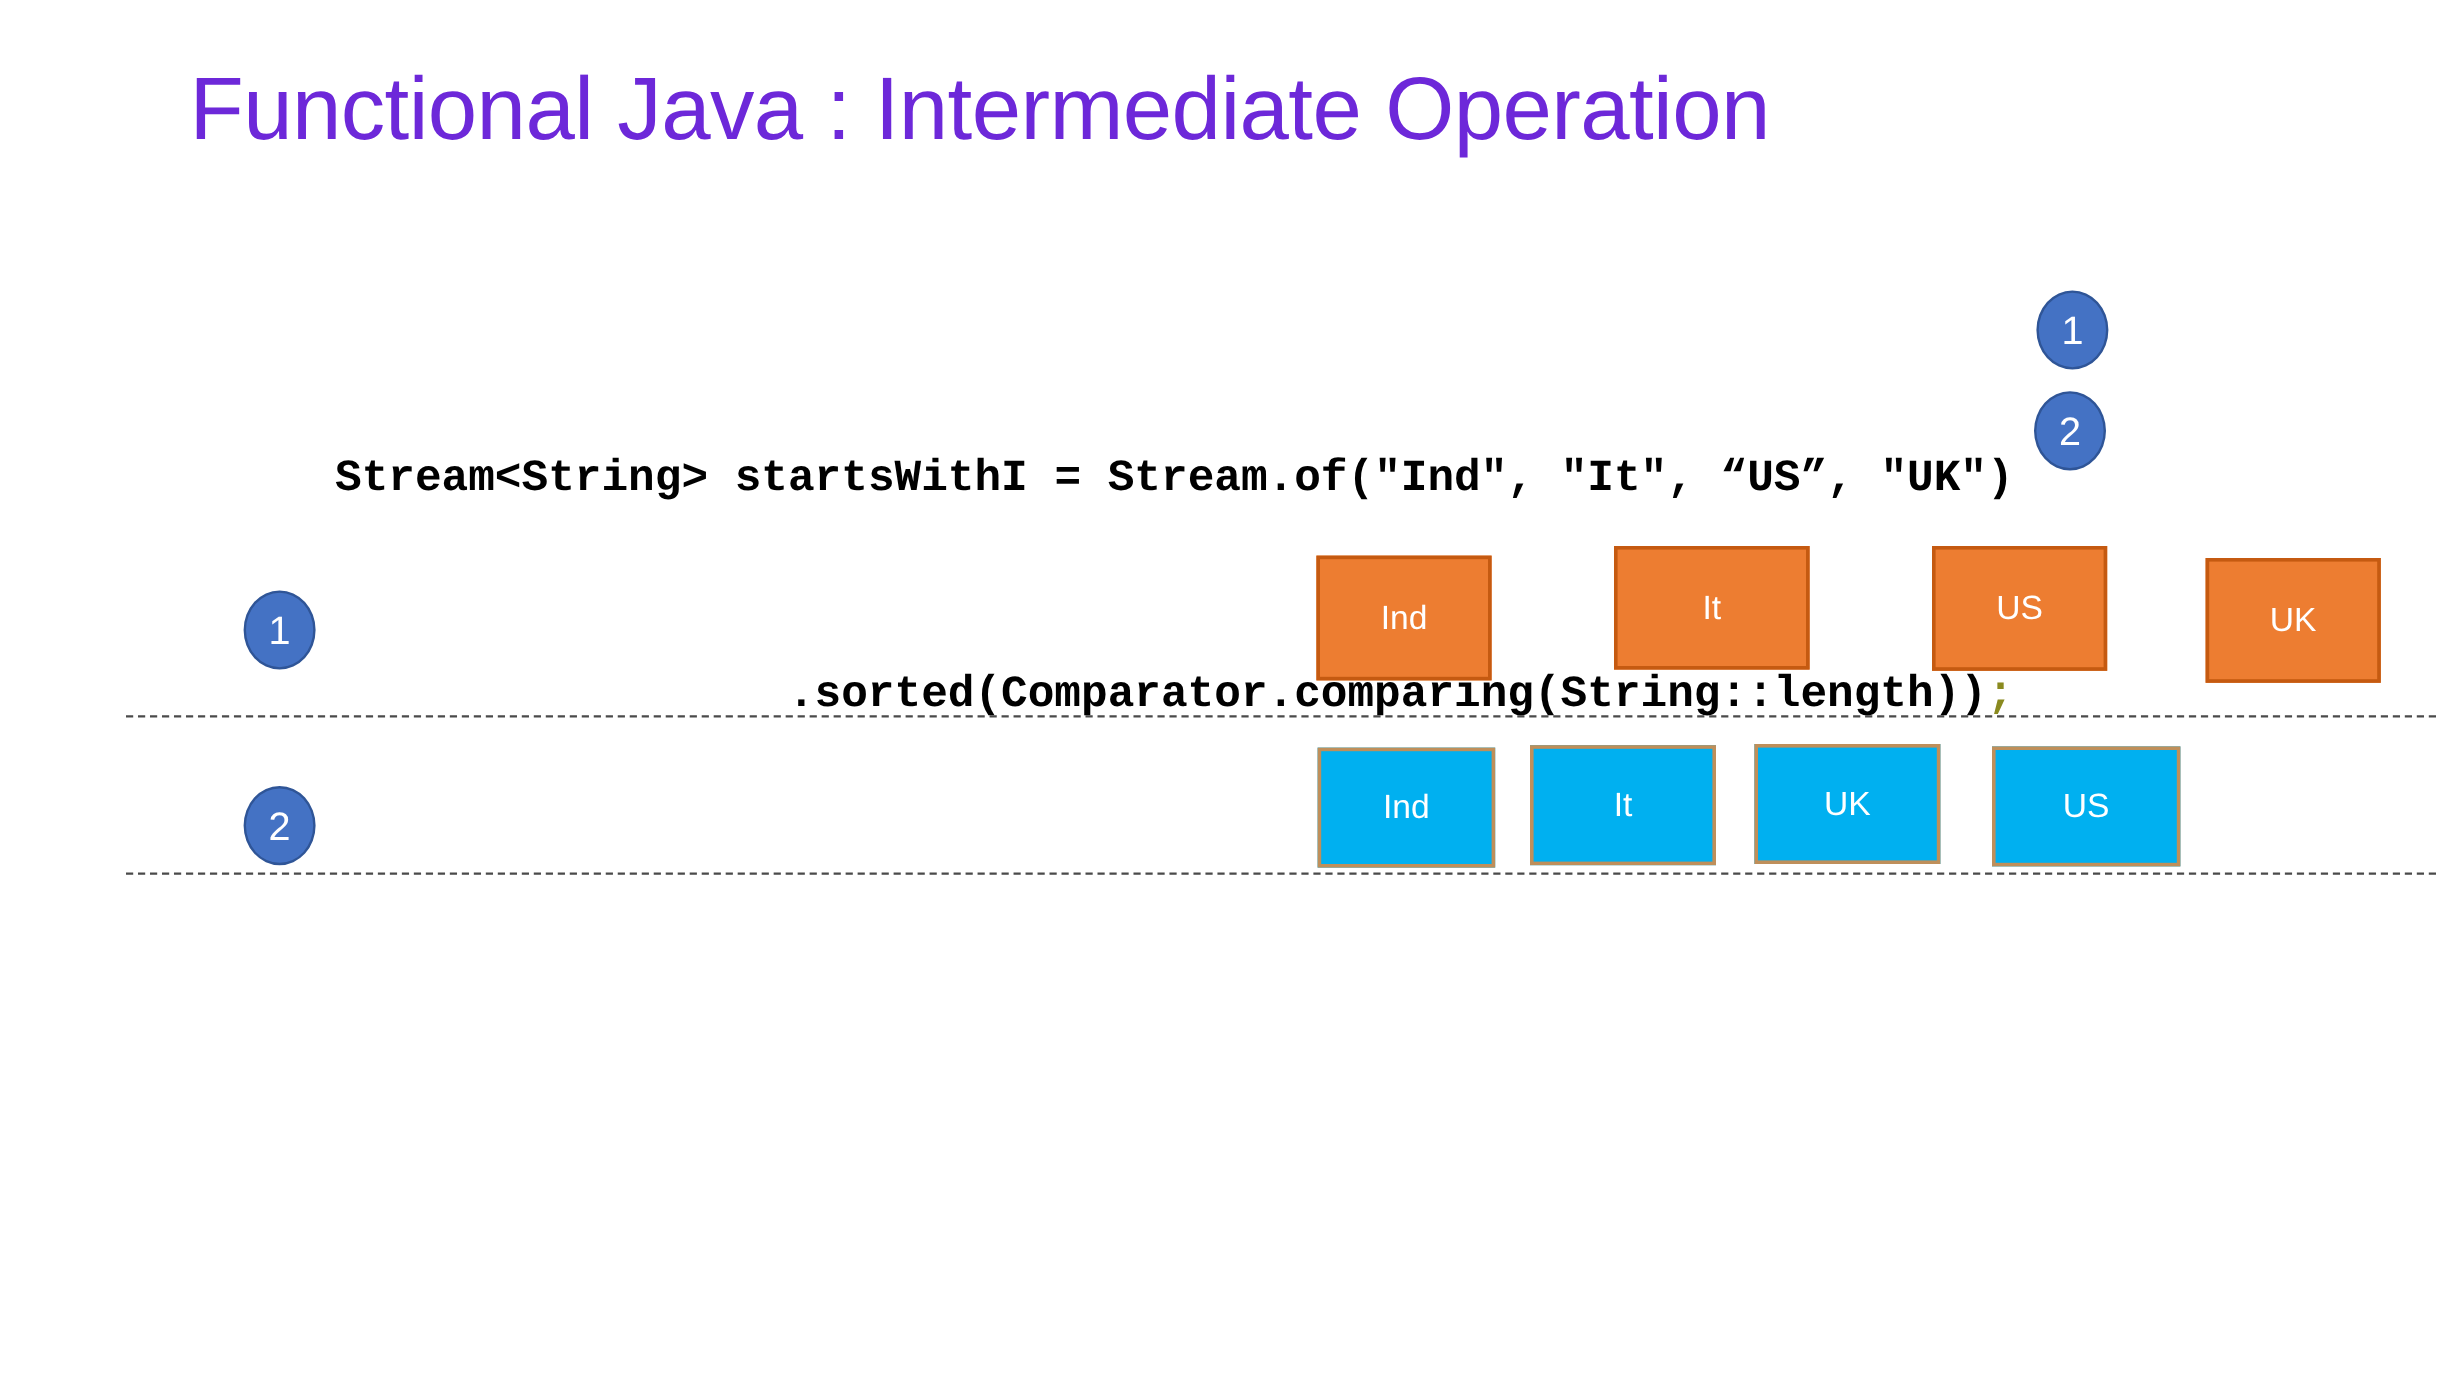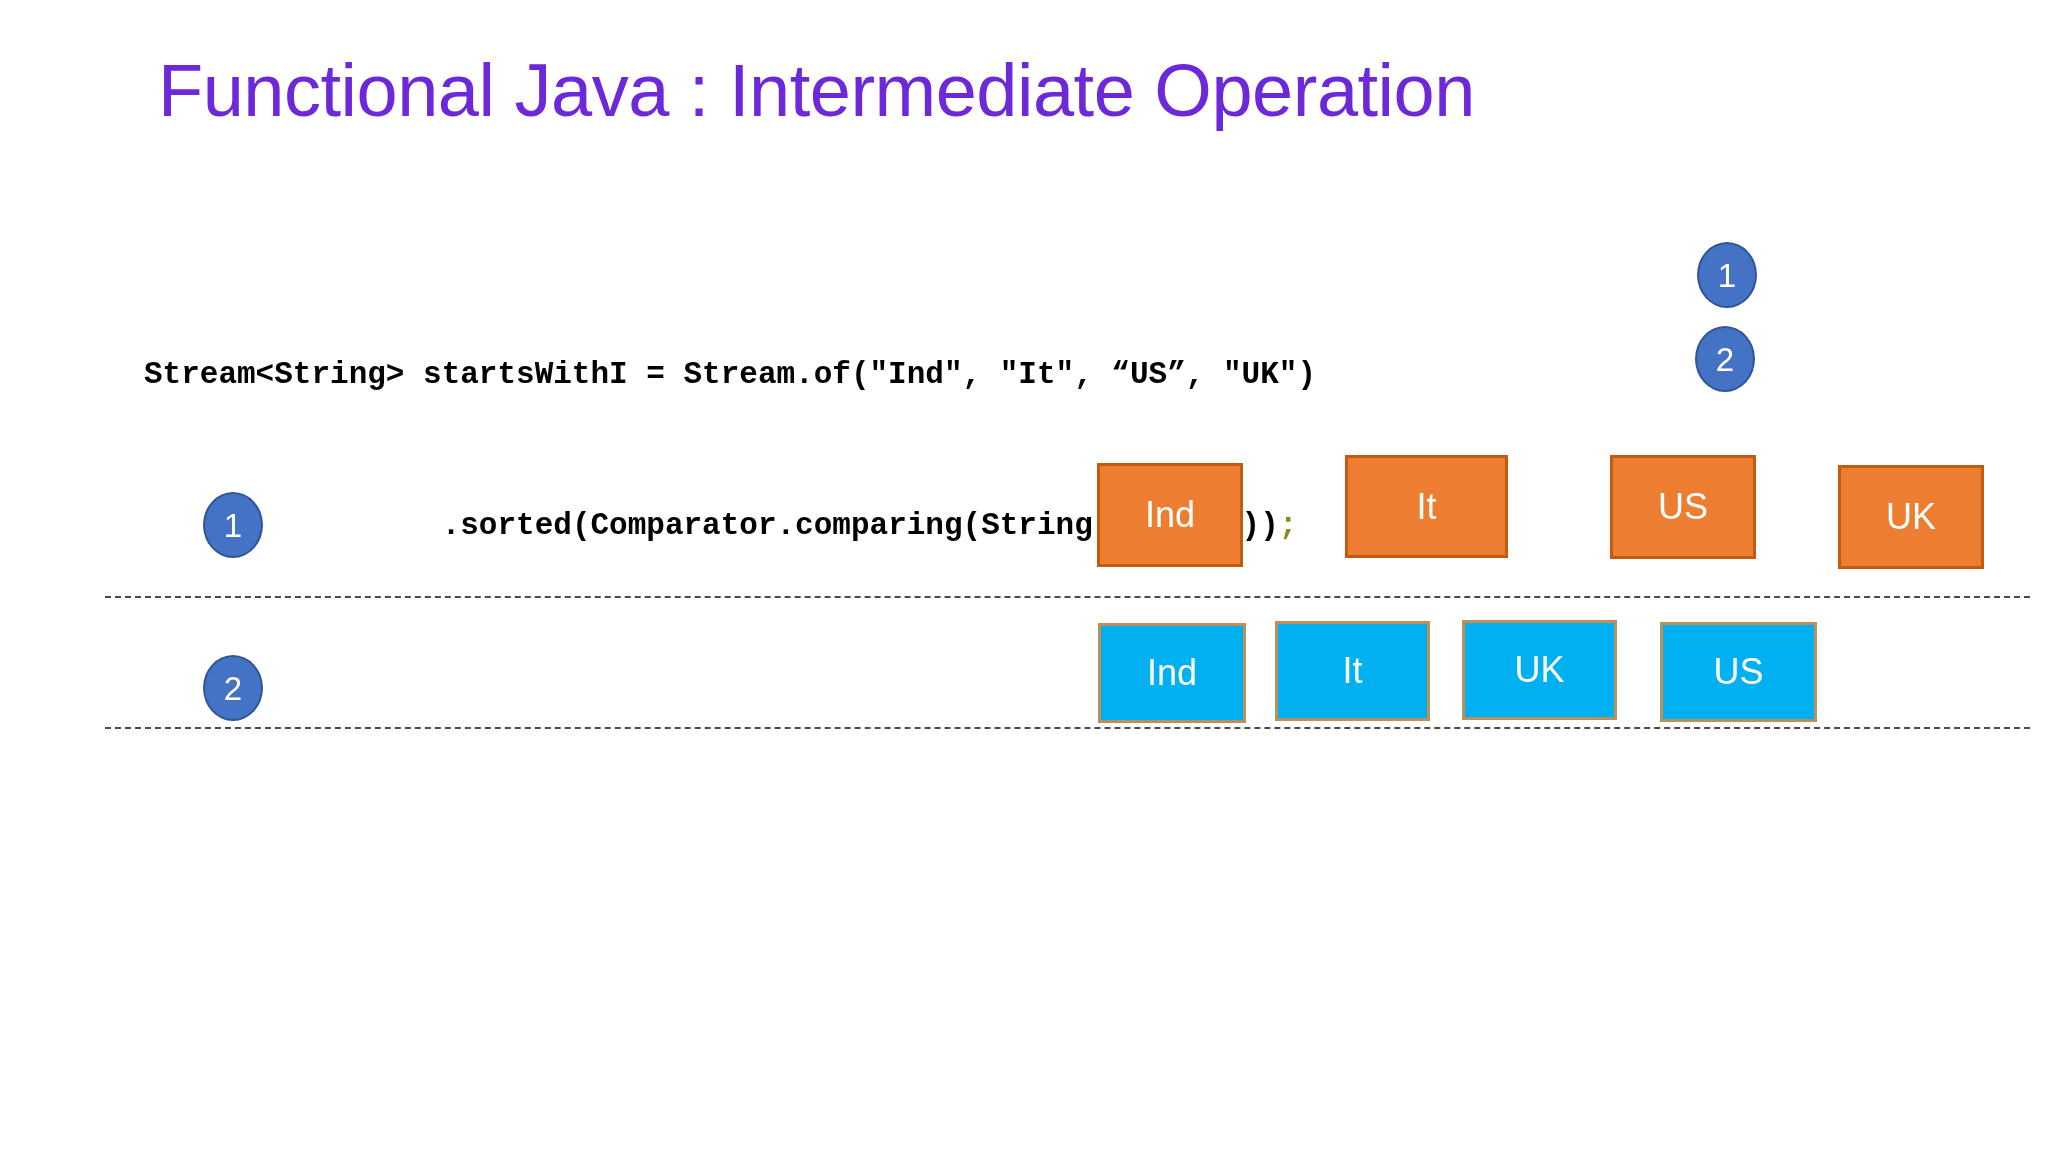--- a/index.html
+++ b/index.html
@@ -27,29 +27,30 @@
     font-weight: 400;
     color: #6d28d9;
     letter-spacing: -0.5px;
     line-height: 1.15;
     white-space: nowrap;
   }
 
   
   #code-block {
     position: absolute;
-    left: 144px;
+    left: 158px;
     top: 250px;
     width: 1520px;
     font-family: "Liberation Mono", "DejaVu Sans Mono", monospace;
-    font-size: 31px;
+    font-size: 37px;
     font-weight: bold;
     color: #000000;
     line-height: 1.62;
     white-space: pre;
+    text-align: right;
   }
   .code-line { display: block; }
   .tok-semi { color: #8a8a1f; }
 
   
   .badge {
     position: absolute;
     width: 60px;
     height: 66px;
     border-radius: 50%;
@@ -83,21 +84,21 @@
 
   
   .stage-box {
     position: absolute;
     box-sizing: border-box;
     display: flex;
     align-items: center;
     justify-content: center;
     color: #ffffff;
     font-family: "Liberation Sans", sans-serif;
-    font-size: 36px;
+    font-size: 28px;
     font-weight: 400;
     line-height: 1;
     text-align: right;
   }
   .box-orange {
     background: #ED7D31;
     border: 3px solid #C55A11;
   }
   .box-cyan {
     background: #00B0F0;

